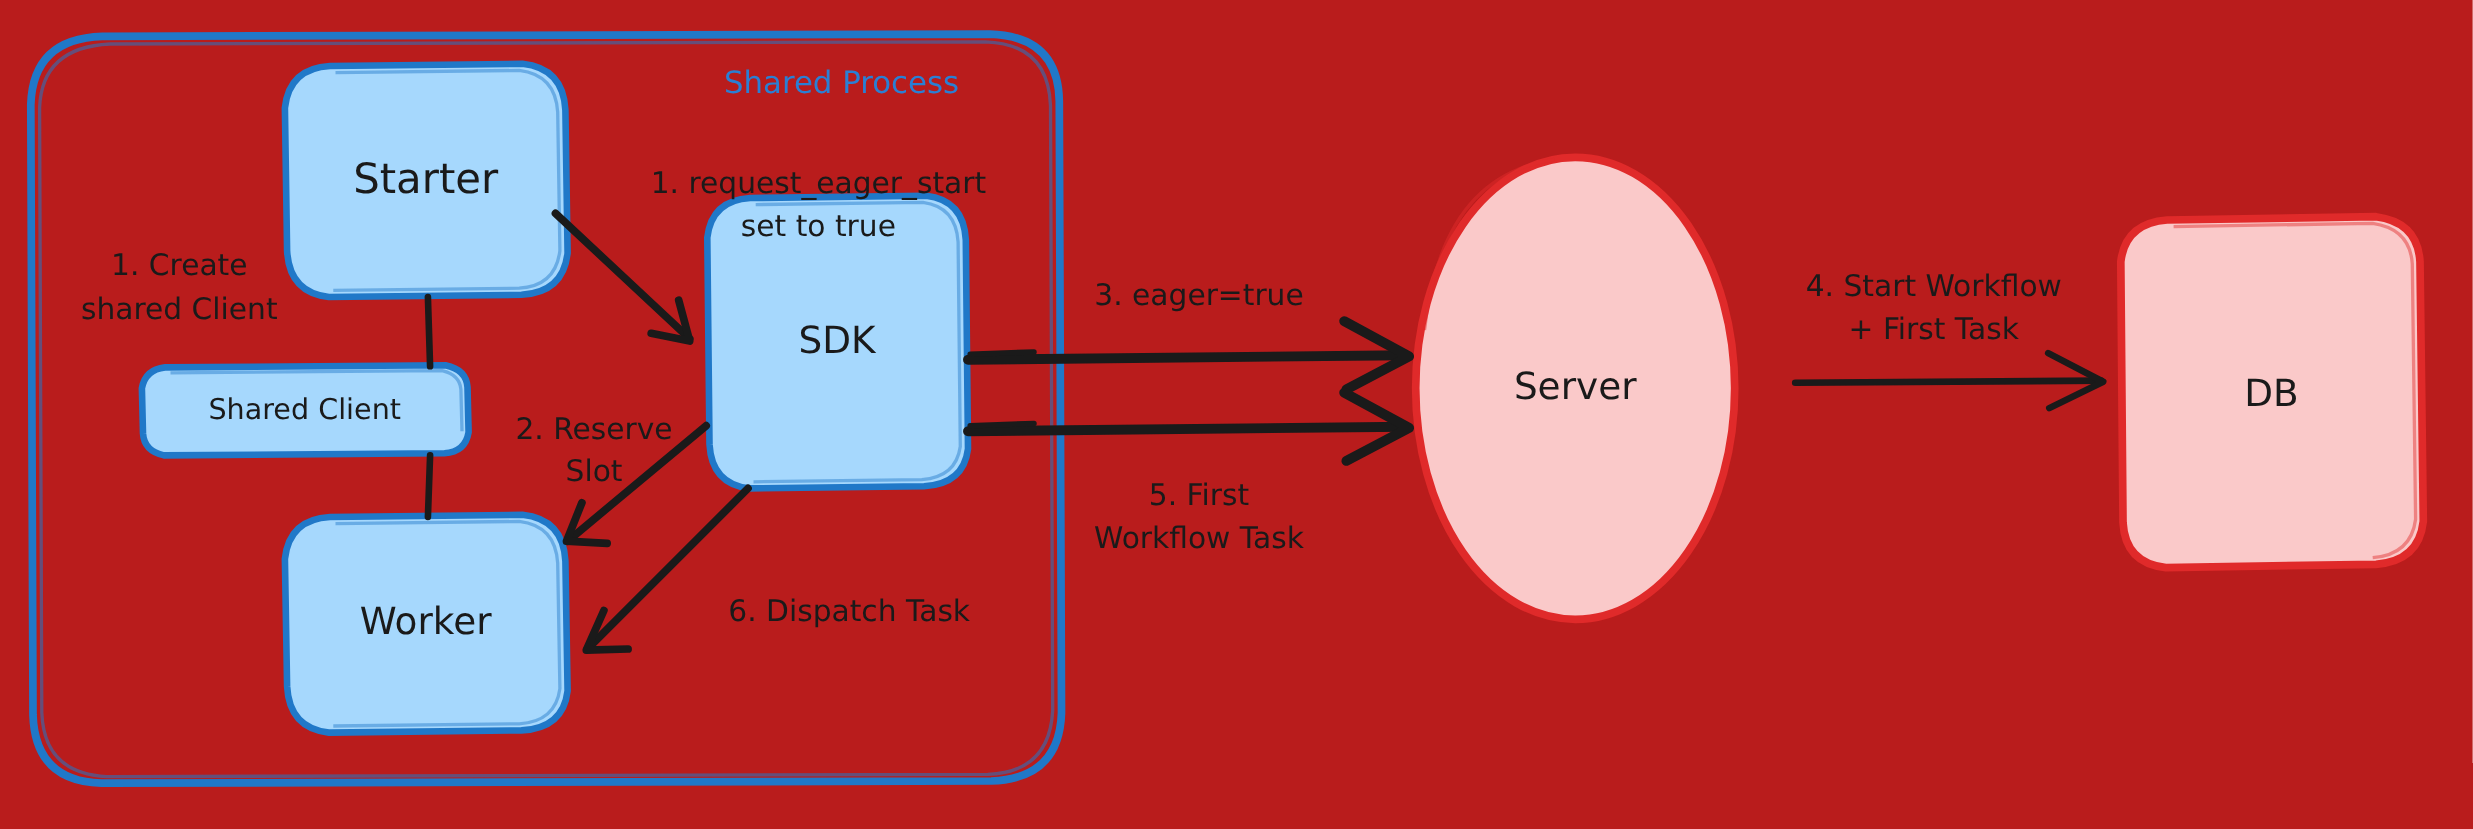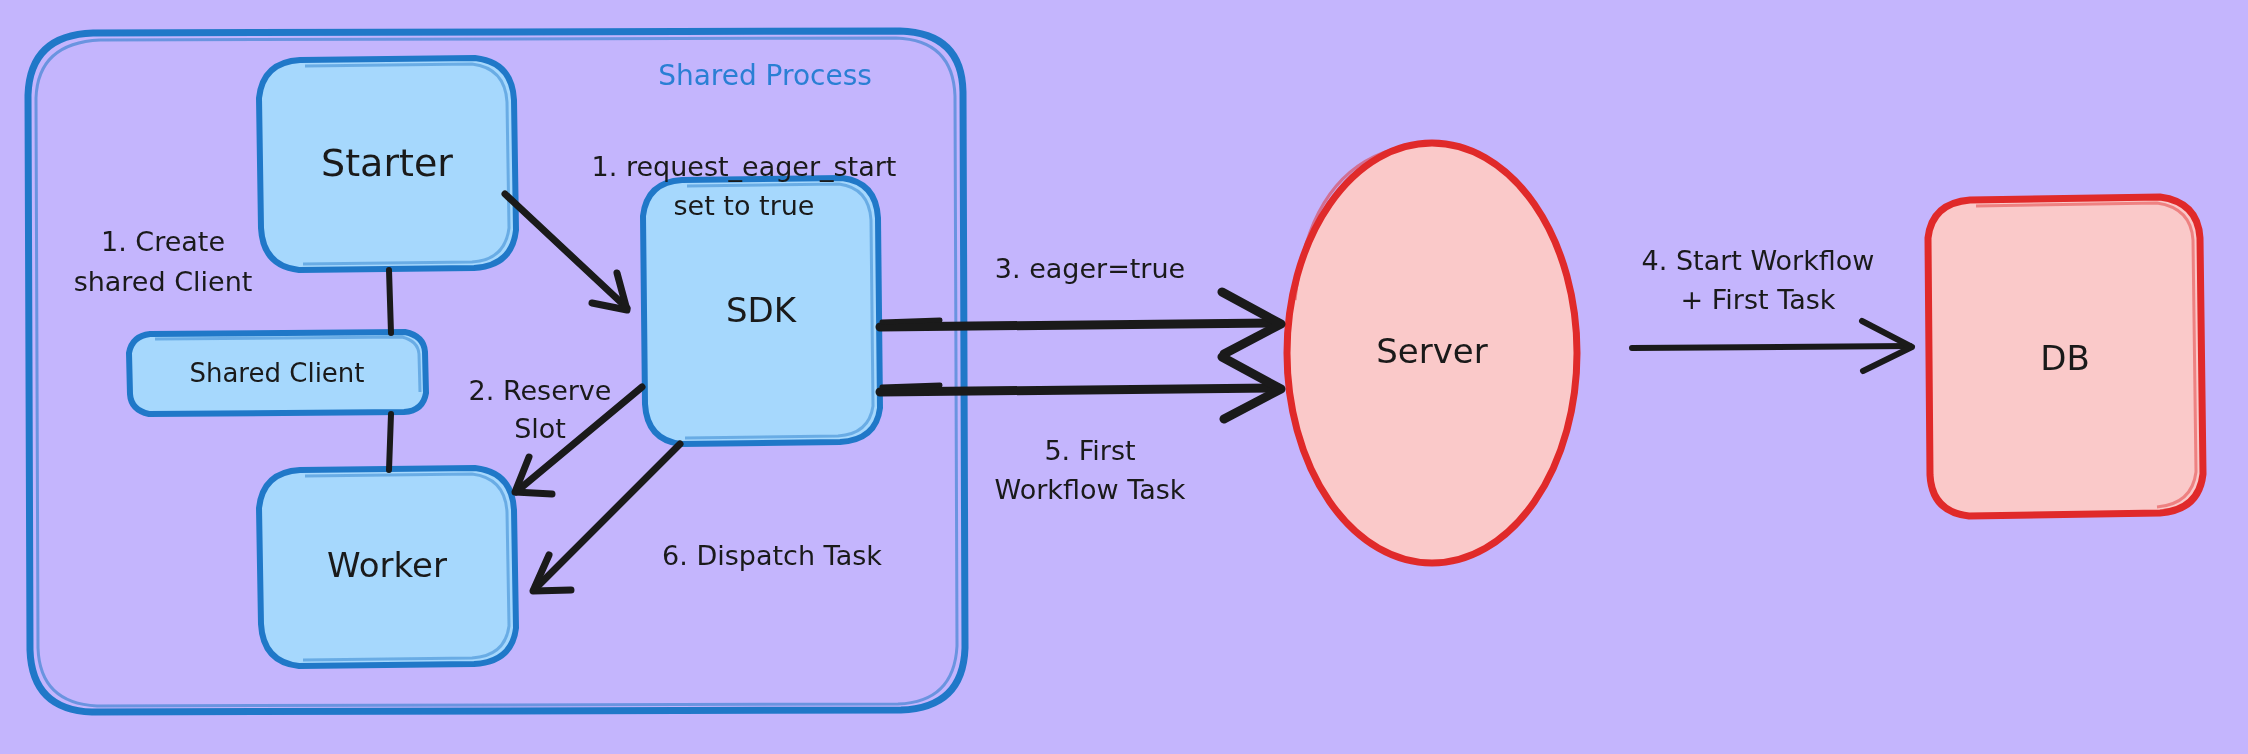--- a/index.html
+++ b/index.html
@@ -7,21 +7,21 @@
     padding: 0;
     background: #ffffff;
   }
   body {
     font-family: "DejaVu Sans", sans-serif;
   }
   #canvas {
     position: relative;
     width: 2248px;
     height: 754px;
-    background: #c4b5fd;
+    background: #b91c1c;
     overflow: hidden;
   }
   #diagram-svg {
     position: absolute;
     left: 0;
     top: 0;
     width: 2248px;
     height: 754px;
   }
   .node-label {

